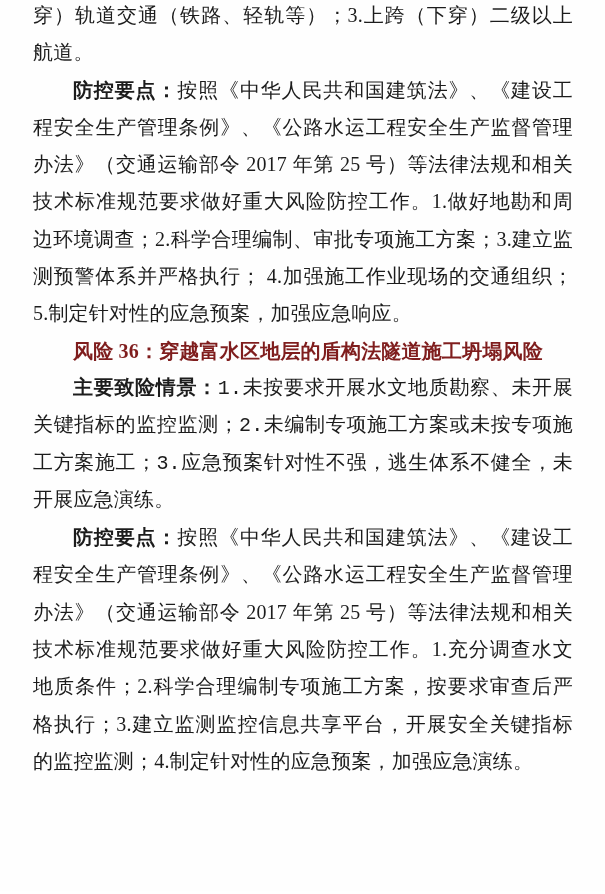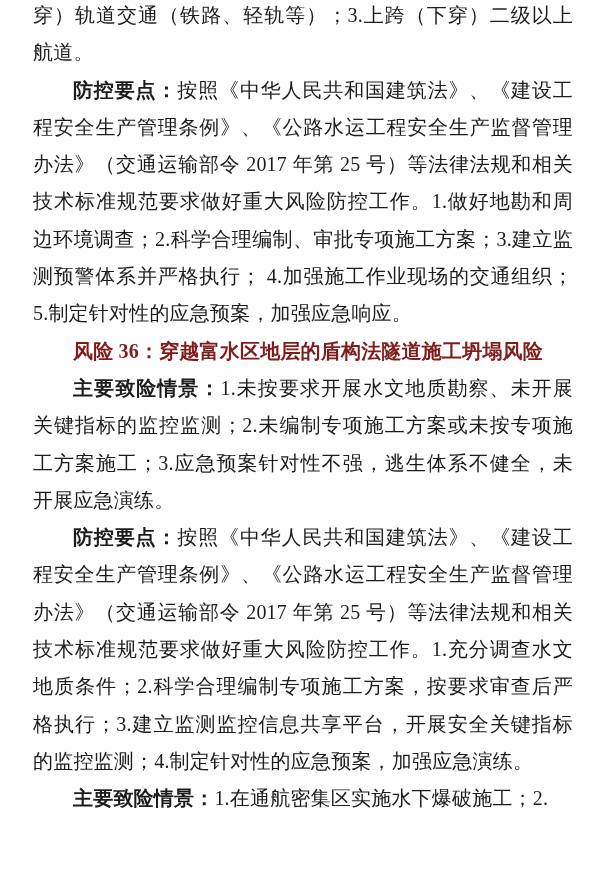--- a/index.html
+++ b/index.html
@@ -48,20 +48,19 @@
 <body>
 
 <div class="page" style="background: rgb(254, 254, 254);">
   <div class="content" id="paragraphs">
   <p class="para continuation" style="color: rgb(28, 28, 28);"><span class="run">穿）轨道交通（铁路、轻轨等）；3.上跨（下穿）二级以上航道。</span></p>
 
   <p class="para body" style="color: rgb(28, 28, 28);"><span class="run bold">防控要点：</span><span class="run">按照《中华人民共和国建筑法》、《建设工程安全生产管理条例》、《公路水运工程安全生产监督管理办法》（交通运输部令 2017 年第 25 号）等法律法规和相关技术标准规范要求做好重大风险防控工作。1.做好地勘和周边环境调查；2.科学合理编制、审批专项施工方案；3.建立监测预警体系并严格执行； 4.加强施工作业现场的交通组织；5.制定针对性的应急预案，加强应急响应。</span></p>
 
   <p class="para heading" style="color: #7f1d1d;"><span class="run bold">风险 36：穿越富水区地层的盾构法隧道施工坍塌风险</span></p>
 
-  <p class="para body" style="color: rgb(28, 28, 28);"><span class="run bold">主要致险情景：</span><span class="run">1.未按要求开展水文地质勘察、未开展关键指标的监控监测；2.未编制专项施工方案或未按专项施工方案施工；3.应急预案针对性不强，逃生体系不健全，未开展应急演练。</span></p>
+  <p class="para body" style="color: rgb(28, 28, 28); font-family: Liberation Mono, monospace;"><span class="run bold">主要致险情景：</span><span class="run">1.未按要求开展水文地质勘察、未开展关键指标的监控监测；2.未编制专项施工方案或未按专项施工方案施工；3.应急预案针对性不强，逃生体系不健全，未开展应急演练。</span></p>
 
   <p class="para body" style="color: rgb(28, 28, 28);"><span class="run bold">防控要点：</span><span class="run">按照《中华人民共和国建筑法》、《建设工程安全生产管理条例》、《公路水运工程安全生产监督管理办法》（交通运输部令 2017 年第 25 号）等法律法规和相关技术标准规范要求做好重大风险防控工作。1.充分调查水文地质条件；2.科学合理编制专项施工方案，按要求审查后严格执行；3.建立监测监控信息共享平台，开展安全关键指标的监控监测；4.制定针对性的应急预案，加强应急演练。</span></p>
 
 
-  <p class="para body" style="color: rgb(28, 28, 28);"><span class="run bold">主要致险情景：</span><span class="run">1.在通航密集区实施水下爆破施工；2.</span></p>
 </div>
 </div>
 
 </body></html>

